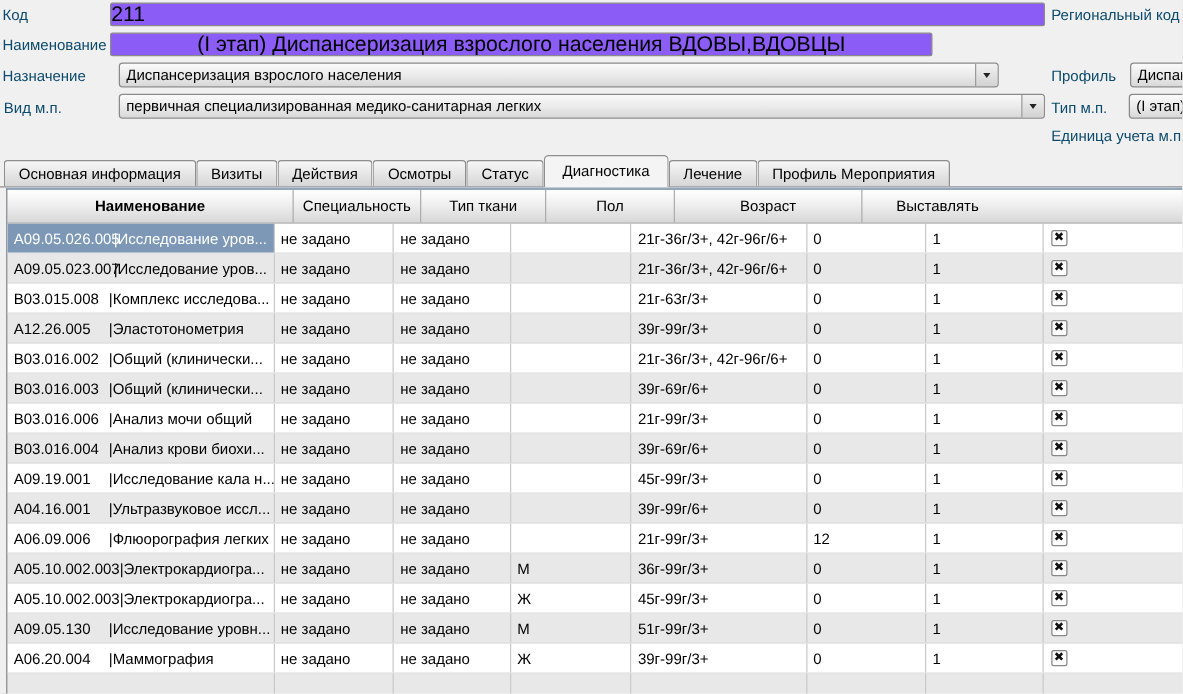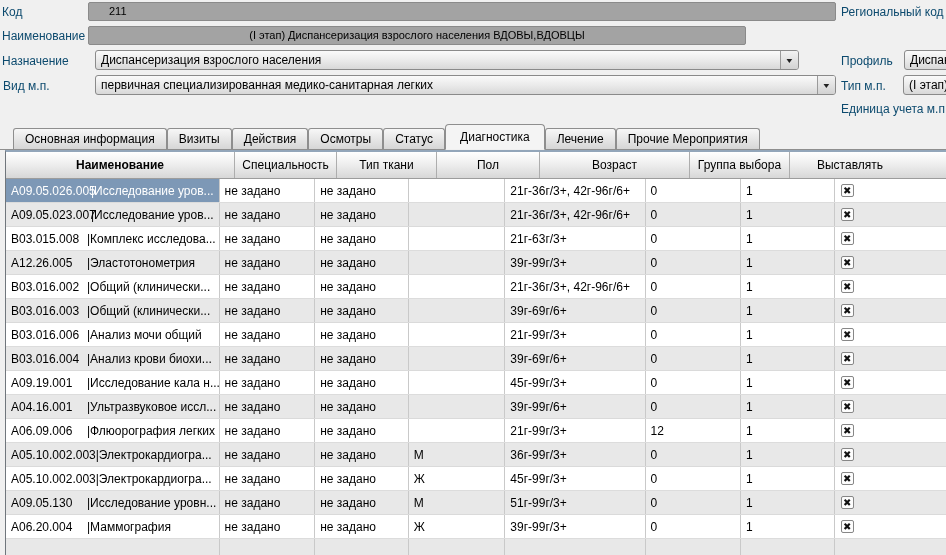--- a/index.html
+++ b/index.html
@@ -5,42 +5,42 @@
   html,body{margin:0;padding:0;}
   body{background:#d0d0d0;}
   .screen{
     position:relative;width:946px;height:555px;overflow:hidden;
     background:#f0f0f0;color:#000;
     font-family:"Liberation Sans","DejaVu Sans",sans-serif;font-size:12px;
   }
   .lbl{position:absolute;white-space:nowrap;color:#0c4a6e;}
   .tfield{
     position:absolute;box-sizing:border-box;height:19px;
-    background:#a3a3a3;border:1px solid #8a8a8a;border-radius:2px;
-    padding:1px 20px;font-size:11px;line-height:15px;
+    background:#8b5cf6;border:1px solid #8a8a8a;border-radius:2px;
+    padding:1px 0;font-size:17px;line-height:15px;
     white-space:nowrap;overflow:hidden;
   }
   .combo{
     position:absolute;box-sizing:border-box;height:20px;
     background:linear-gradient(180deg,#fafafa 0%,#e9e9e9 55%,#d8d8d8 100%);
     border:1px solid #8a8a8a;border-radius:3px;
     display:flex;align-items:center;padding:0 0 0 5px;
     white-space:nowrap;overflow:hidden;
   }
   .combo .cval{flex:0 0 auto;overflow:hidden;white-space:nowrap;}
   .combo .arrowbox{
     margin-left:auto;flex:0 0 17px;align-self:stretch;
     border-left:1px solid #9a9a9a;display:flex;align-items:center;justify-content:center;
     background:linear-gradient(180deg,#f2f2f2,#d2d2d2);
   }
   .combo .arrowbox span{font-size:7px;color:#222;transform:scaleX(1.4);}
   
   .tabbar{
     position:absolute;left:0;top:126px;width:946px;height:24px;
-    display:flex;align-items:flex-end;padding-left:13px;box-sizing:border-box;
+    display:flex;align-items:flex-end;padding-left:3px;box-sizing:border-box;
     border-bottom:1px solid #8e8e8e;
   }
   .tab{
     box-sizing:border-box;height:21px;margin-right:0px;
     border:1px solid #8e8e8e;border-bottom:none;border-radius:3px 3px 0 0;
     background:linear-gradient(180deg,#f7f7f7 0%,#e3e3e3 60%,#d6d6d6 100%);
     display:flex;align-items:center;justify-content:center;
     padding:0 11px;white-space:nowrap;cursor:default;position:relative;
   }
   .tab.active{
@@ -141,32 +141,31 @@
       <div class="tab">
         <span>Статус</span>
       </div>
       <div class="tab active">
         <span>Диагностика</span>
       </div>
       <div class="tab">
         <span>Лечение</span>
       </div>
       <div class="tab">
-        <span>Прочие Мероприятия</span>
+        <span>Профиль Мероприятия</span>
       </div>
     </div>
 
   <div class="grid">
     <div class="thead" id="thead">
         <div class="th c0 sorted">Наименование</div>
         <div class="th c1">Специальность</div>
         <div class="th c2">Тип ткани</div>
         <div class="th c3">Пол</div>
         <div class="th c4">Возраст</div>
-        <div class="th c6">Группа выбора</div>
         <div class="th c7">Выставлять</div>
       </div>
     <div id="tbody">
         <div class="tr">
     <div class="td c0 sel">
             <span class="code">A09.05.026.005</span>
             <span>|Исследование уров...</span>
           </div>
     <div class="td c1">
             <span>не задано</span>

